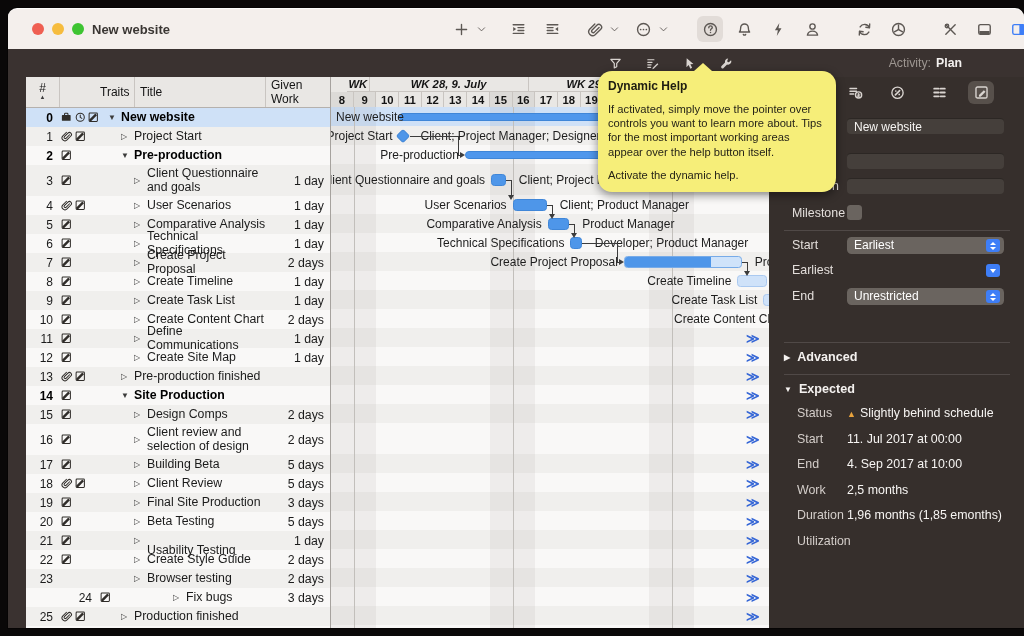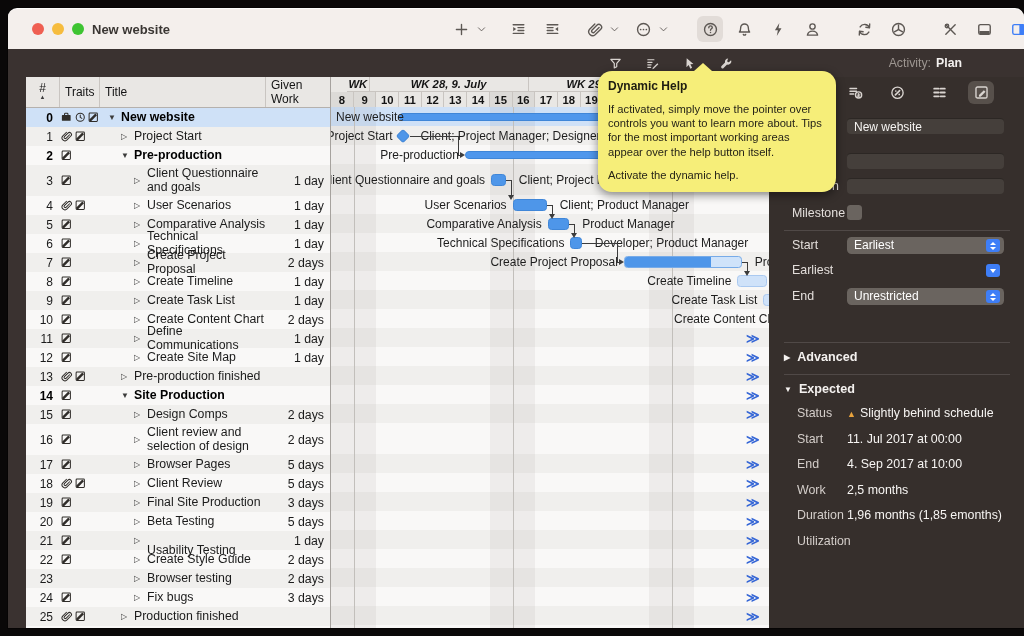--- a/index.html
+++ b/index.html
@@ -31,21 +31,21 @@
   .gutter{width:18px;background:#3a3230;flex:none;}
   .tablepane{width:304px;flex:none;background:#f9f8f7;border-right:1px solid #a6a29e;position:relative;overflow:hidden;}
   .ganttpane{width:438px;flex:none;background:#f9f8f7;position:relative;overflow:hidden;border-right:1px solid #35302c;}
   .inspector{flex:1;background:#362f2c;position:relative;overflow:hidden;}
   
   .thead{height:30px;background:#e9e7e4;border-bottom:1px solid #b5b1ad;display:flex;font-size:12px;color:#141414;}
   .th{border-right:1px solid #c9c5c1;display:flex;align-items:center;padding:0 5px;box-sizing:border-box;}
   .th.num{width:34px;flex-direction:column;justify-content:center;padding:0;}
   .th.num .hash{line-height:11px;}
   .th.num .sort{font-size:6px;color:#3c3c3c;line-height:7px;}
-  .th.traits{width:40px;}
+  .th.traits{width:40px;margin-left:35px;}
   .th.title{flex:1;}
   .th.work{width:64px;justify-content:flex-end;border-right:none;}
   .tbody .trow{display:flex;align-items:stretch;box-sizing:border-box;}
   .trow.alt{background:#f0efed;}
   .trow.sel{background:#cfe1f7;}
   .c-num{width:34px;flex:none;text-align:right;padding-right:7px;box-sizing:border-box;font-size:12px;color:#1b1b1b;display:flex;align-items:center;justify-content:flex-end;}
   .c-traits{width:40px;flex:none;display:flex;align-items:center;gap:1px;color:#2f2c29;}
   .c-traits svg{width:12.5px;height:12.5px;flex:none;}
   .c-title{flex:1;display:flex;align-items:center;font-size:12.3px;color:#1b1b1b;box-sizing:border-box;line-height:13.5px;}
   .disc{font-size:8px;color:#3c3c3c;width:13px;flex:none;}
@@ -584,21 +584,21 @@
             <div class="c-traits">
               <span style="display: flex; width: 12.5px; height: 12.5px;">
                 <svg viewBox="0 0 16 16" fill="none" stroke="currentColor" stroke-width="1.3" stroke-linecap="round" stroke-linejoin="round">
                   <rect x="2.7" y="2.7" width="10.6" height="10.6" rx="1"></rect>
                   <path d="M5.2 13l7.6-7.6-2.2-2.2L3 10.8V13z" fill="currentColor" stroke="none"></path>
                 </svg>
               </span>
             </div>
             <div class="c-title" style="padding-left: 34px;">
               <span class="disc">▷</span>
-              <span style="flex: 1 1 0%;">Browser Pages</span>
+              <span style="flex: 1 1 0%;">Building Beta</span>
             </div>
             <div class="c-work">5 days</div>
           </div>
           <div class="trow" style="height: 19px;">
             <div class="c-num">18</div>
             <div class="c-traits">
               <span style="display: flex; width: 12.5px; height: 12.5px;">
                 <svg viewBox="0 0 16 16" fill="none" stroke="currentColor" stroke-width="1.3" stroke-linecap="round" stroke-linejoin="round">
                   <path d="M12.3 6.1L7.7 10.7a1.5 1.5 0 01-2.1-2.1l4.6-4.6a2.6 2.6 0 013.7 3.7l-5.3 5.3a3.7 3.7 0 01-5.2-5.2l4.9-4.9"></path>
                 </svg>
@@ -682,21 +682,21 @@
           </div>
           <div class="trow alt" style="height: 19px;">
             <div class="c-num">23</div>
             <div class="c-traits"></div>
             <div class="c-title" style="padding-left: 34px;">
               <span class="disc">▷</span>
               <span style="flex: 1 1 0%;">Browser testing</span>
             </div>
             <div class="c-work">2 days</div>
           </div>
-          <div class="trow" style="height: 19px;">
+          <div class="trow" style="height: 19px; padding-left: 39px;">
             <div class="c-num">24</div>
             <div class="c-traits">
               <span style="display: flex; width: 12.5px; height: 12.5px;">
                 <svg viewBox="0 0 16 16" fill="none" stroke="currentColor" stroke-width="1.3" stroke-linecap="round" stroke-linejoin="round">
                   <rect x="2.7" y="2.7" width="10.6" height="10.6" rx="1"></rect>
                   <path d="M5.2 13l7.6-7.6-2.2-2.2L3 10.8V13z" fill="currentColor" stroke="none"></path>
                 </svg>
               </span>
             </div>
             <div class="c-title" style="padding-left: 34px;">

